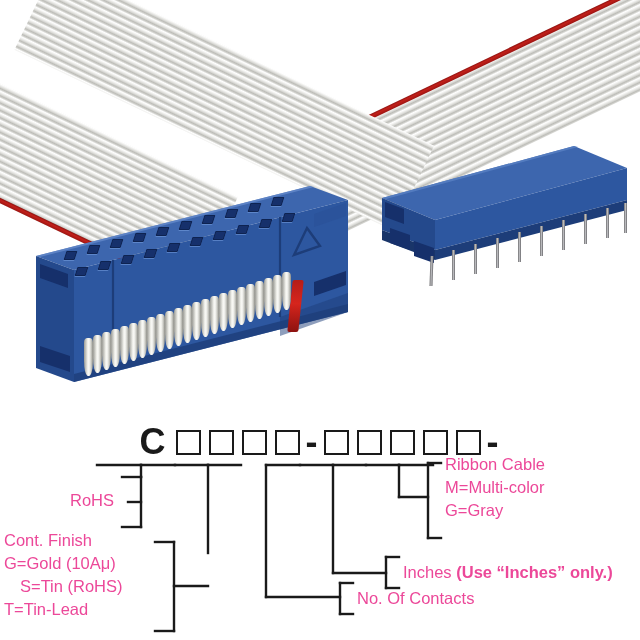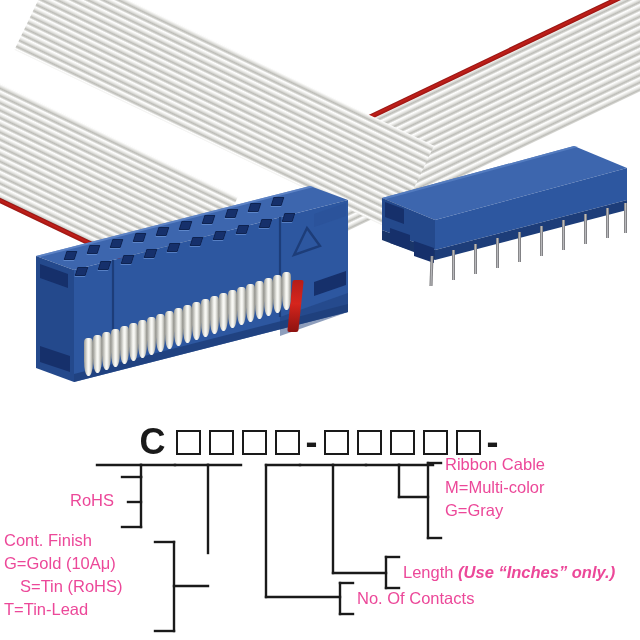--- a/index.html
+++ b/index.html
@@ -60,21 +60,21 @@
 
   
   .diagram{position:absolute;left:0;top:455px;width:640px;height:185px;}
   svg.lines{position:absolute;left:0;top:0;width:640px;height:185px;}
 
   .lbl{
     position:absolute;
     font-family:"Liberation Sans", sans-serif;
     font-size:16.5px;color:#ec4899;white-space:nowrap;line-height:19px;
   }
-  .italic-bold{font-style:italic;font-weight:bold;}
+  .italic-bold{font-weight:bold;}
 </style>
 </head>
 <body>
 
 <div id="root">
 
   <div class="photo">
 
     <div class="cable" style="left:300px;top:152px;width:470px;height:96px;transform:rotate(-25.5deg);">
       <div class="ribbon" style="width:470px;height:92px;"></div>
@@ -273,21 +273,21 @@
     <div class="lbl" style="left:70px;top:36px;">RoHS</div>
 
     <div class="lbl" style="left:4px;top:76px;text-align:center;">Cont. Finish</div>
     <div class="lbl" style="left:4px;top:99px;">G=Gold (10Aμ)</div>
     <div class="lbl" style="left:20px;top:122px;">S=Tin (RoHS)</div>
     <div class="lbl" style="left:4px;top:145px;text-align:right;">T=Tin-Lead</div>
 
     <div class="lbl" style="left:357px;top:134px;">No. Of Contacts</div>
 
     <div class="lbl" style="left:403px;top:108px;">
-      <span>Length</span><span>&nbsp;</span><span class="italic-bold">(Use “Inches” only.)</span>
+      <span>Inches</span><span>&nbsp;</span><span class="italic-bold">(Use “Inches” only.)</span>
     </div>
 
     <div class="lbl" style="left:445px;top:0px;">Ribbon Cable</div>
     <div class="lbl" style="left:445px;top:23px;">M=Multi-color</div>
     <div class="lbl" style="left:445px;top:46px;">G=Gray</div>
   </div>
 
 </div>
 
 </body></html>

